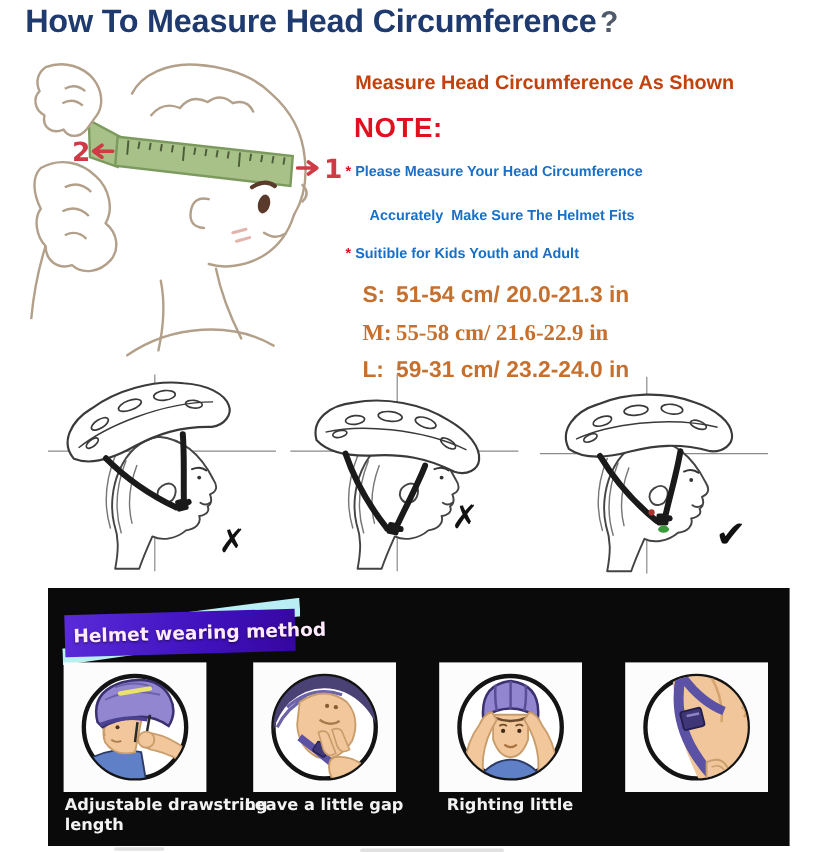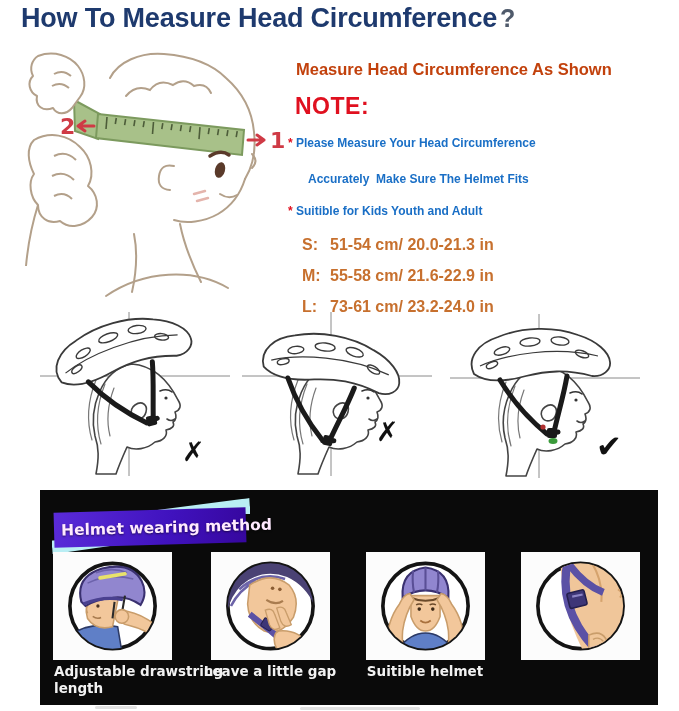--- a/index.html
+++ b/index.html
@@ -11,23 +11,23 @@
   
   .page-title{left:21px;top:3px;font-size:27px;font-weight:bold;color:#1e3a6e;letter-spacing:-0.2px;white-space:nowrap;}
   .page-title .qmark{color:#4f5a6b;font-weight:600;font-size:25px;margin-left:3px;}
   
   .headline{left:296px;top:60px;font-size:16.5px;font-weight:bold;color:#c2410c;white-space:pre-wrap;}
   .note-label{left:295px;top:93px;font-size:23px;font-weight:700;color:#e0101f;letter-spacing:.5px;}
   .note-line{font-size:12px;font-weight:bold;white-space:pre-wrap;}
   .note-line .star{color:#e0101f;display:inline-block;width:8px;}
   .note-line .note-text{color:#1a6fc6;white-space:pre-wrap;}
   .nl0{left:288px;top:136px;} .nl1{left:300px;top:172px;} .nl2{left:288px;top:204px;}
-  .size-line{font-size:16px;font-weight:bold;color:#c7702e;white-space:pre;}
+  .size-line{font-size:19px;font-weight:bold;color:#c7702e;white-space:pre;}
   .size-line .size-label{display:inline-block;width:28px;}
-  .sz0{left:302px;top:236px;} .sz1{left:302px;top:267px;} .sz2{left:302px;top:298px;}
+  .sz0{left:302px;top:236px;} .sz1{left:302px;top:267px;font-family:Liberation Serif, serif;} .sz2{left:302px;top:298px;}
   
   .measure-svg{left:14px;top:44px;}
   
   .fit-figure{width:198px;height:172px;}
   .ff0{left:36px;top:308px;} .ff1{left:238px;top:308px;} .ff2{left:446px;top:310px;}
   .fit-mark{position:absolute;font-weight:bold;color:#111;font-family:"DejaVu Sans",sans-serif;}
   .ff0 .fit-mark{left:146px;top:128px;font-size:27px;}
   .ff1 .fit-mark{left:138px;top:108px;font-size:27px;}
   .ff2 .fit-mark{left:150px;top:118px;font-size:31px;}
   
@@ -119,21 +119,21 @@
   </g>
 </svg>
 
 <div class="abs headline">Measure Head Circumference As Shown</div>
 <div class="abs note-label">NOTE:</div>
 <div class="abs note-line nl0"><span class="star">*</span><span class="note-text">Please Measure Your Head Circumference</span></div>
 <div class="abs note-line nl1"><span class="star"></span><span class="note-text">Accurately  Make Sure The Helmet Fits</span></div>
 <div class="abs note-line nl2"><span class="star">*</span><span class="note-text">Suitible for Kids Youth and Adult</span></div>
 <div class="abs size-line sz0"><span class="size-label">S:</span><span>51-54 cm/ 20.0-21.3 in</span></div>
 <div class="abs size-line sz1"><span class="size-label">M:</span><span>55-58 cm/ 21.6-22.9 in</span></div>
-<div class="abs size-line sz2"><span class="size-label">L:</span><span>73-61 cm/ 23.2-24.0 in</span></div>
+<div class="abs size-line sz2"><span class="size-label">L:</span><span>59-31 cm/ 23.2-24.0 in</span></div>
 
 <div class="abs fit-figure ff0">
   <div class="fig-canvas">
   <svg width="198" height="172" viewBox="0 0 198 172">
     <g stroke="#8a8a8a" stroke-width="1">
       <line x1="4" y1="68" x2="194" y2="68"></line>
       <line x1="93" y1="4" x2="93" y2="168"></line>
     </g>
     <g stroke="#444" fill="#fff" stroke-width="1.6" stroke-linecap="round" stroke-linejoin="round">
       <path d="M96,56 C120,58 134,76 142,92 C146,98 144,102 139,104 C141,109 140,112 137,114 C139,118 136,121 130,122 C132,128 127,133 119,134 C111,141 99,143 91,139 C87,148 83,157 80,166 L60,166 C63,150 63,140 59,128 C53,102 64,62 96,56 Z"></path>
@@ -315,17 +315,17 @@
         <rect x="38" y="36" width="17" height="15" rx="2" transform="rotate(-14 46 43)" fill="#3e3677" stroke="#241f4e" stroke-width="1.5"></rect>
         <path d="M42,41 l10,-2" stroke="#8c84c4" stroke-width="2"></path>
         <path d="M58,78 q11,-5 16,3 l9,15 H58 Z" fill="#f0c69a" stroke="#c99d6b" stroke-width="1.5"></path>
         <path d="M62,82 q6,-3 10,2" fill="none" stroke="#c99d6b" stroke-width="1.3"></path>
       </g>
     </svg>
   </div>
 
   <div class="step-caption cap1">Leave a little gap</div>
   <div class="step-caption cap0">Adjustable drawstring length</div>
-  <div class="step-caption cap2">Suitible helmet</div>
+  <div class="step-caption cap2">Righting little</div>
 </div>
 
 <div class="abs smudge" style="left:95px;top:706px;width:42px;height:3px;"></div>
 <div class="abs smudge" style="left:300px;top:707px;width:120px;height:2.5px;"></div>
 
 </body></html>

